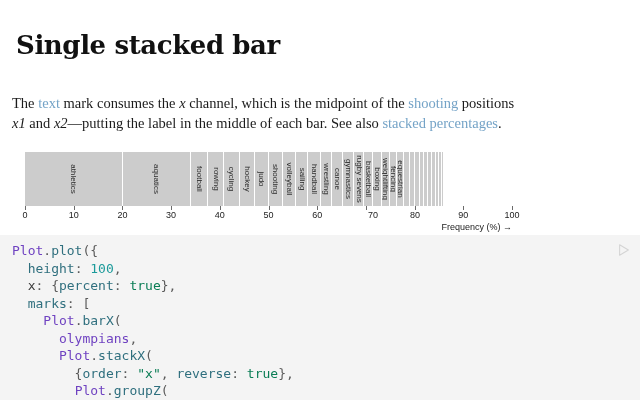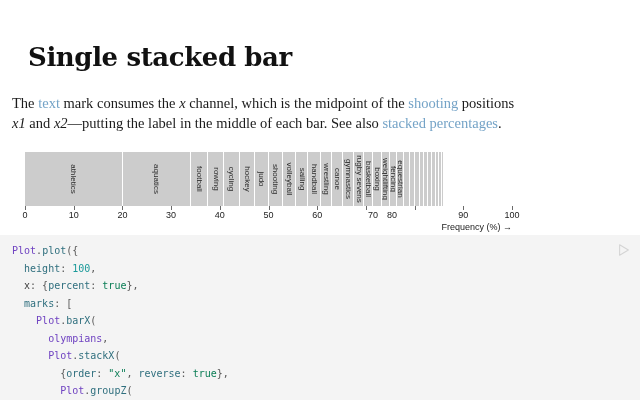--- a/index.html
+++ b/index.html
@@ -44,21 +44,21 @@
   
   .page-title {
     position: absolute;
     left: 12px;
     top: 26px;
     font-family: "DejaVu Serif", serif;
     font-size: 26px;
     font-weight: 700;
     letter-spacing: -0.4px;
     color: #111111;
-    margin: 16px;
+    margin: 4px;
     white-space: nowrap;
   }
 
   
   .intro {
     position: absolute;
     left: 12px;
     top: 78px;
     width: 505px;
     font-family: "Liberation Serif", serif;
@@ -165,21 +165,21 @@
     top: 8px;
     width: 14px;
     height: 14px;
     opacity: 0.35;
   }
   .code-text {
     position: absolute;
     left: 12px;
     top: 7px;
     font-family: "DejaVu Sans Mono", monospace;
-    font-size: 10px;
+    font-size: 13px;
     line-height: 17.5px;
     white-space: pre;
     color: #3c3c3c;
   }
   .c-plain { color: #3c3c3c; }
   .c-ident { color: #6f42c1; }
   .c-prop  { color: #2f6f7e; }
   .c-num   { color: #1b9a9a; }
   .c-str   { color: #0a7d55; }
   .c-kw    { color: #0a7d55; }
@@ -281,21 +281,21 @@
         <div class="tick-label" style="left: 146.1px;">30</div>
         <div class="tick" style="left: 194.8px;"></div>
         <div class="tick-label" style="left: 194.8px;">40</div>
         <div class="tick" style="left: 243.5px;"></div>
         <div class="tick-label" style="left: 243.5px;">50</div>
         <div class="tick" style="left: 292.2px;"></div>
         <div class="tick-label" style="left: 292.2px;">60</div>
         <div class="tick" style="left: 340.9px;"></div>
         <div class="tick-label" style="left: 340.9px; margin-left: 7px;">70</div>
         <div class="tick" style="left: 389.6px;"></div>
-        <div class="tick-label" style="left: 367px; text-align: center;">80</div>
+        <div class="tick-label" style="left: 390px; text-align: center;">80</div>
         <div class="tick" style="left: 438.3px;"></div>
         <div class="tick-label" style="left: 438.3px;">90</div>
         <div class="tick" style="left: 487px;"></div>
         <div class="tick-label" style="left: 487px;">100</div>
       </div>
     <div class="axis-title">Frequency (%) →</div>
   </div>
 
   <div class="code-block">
     <div class="code-run">

